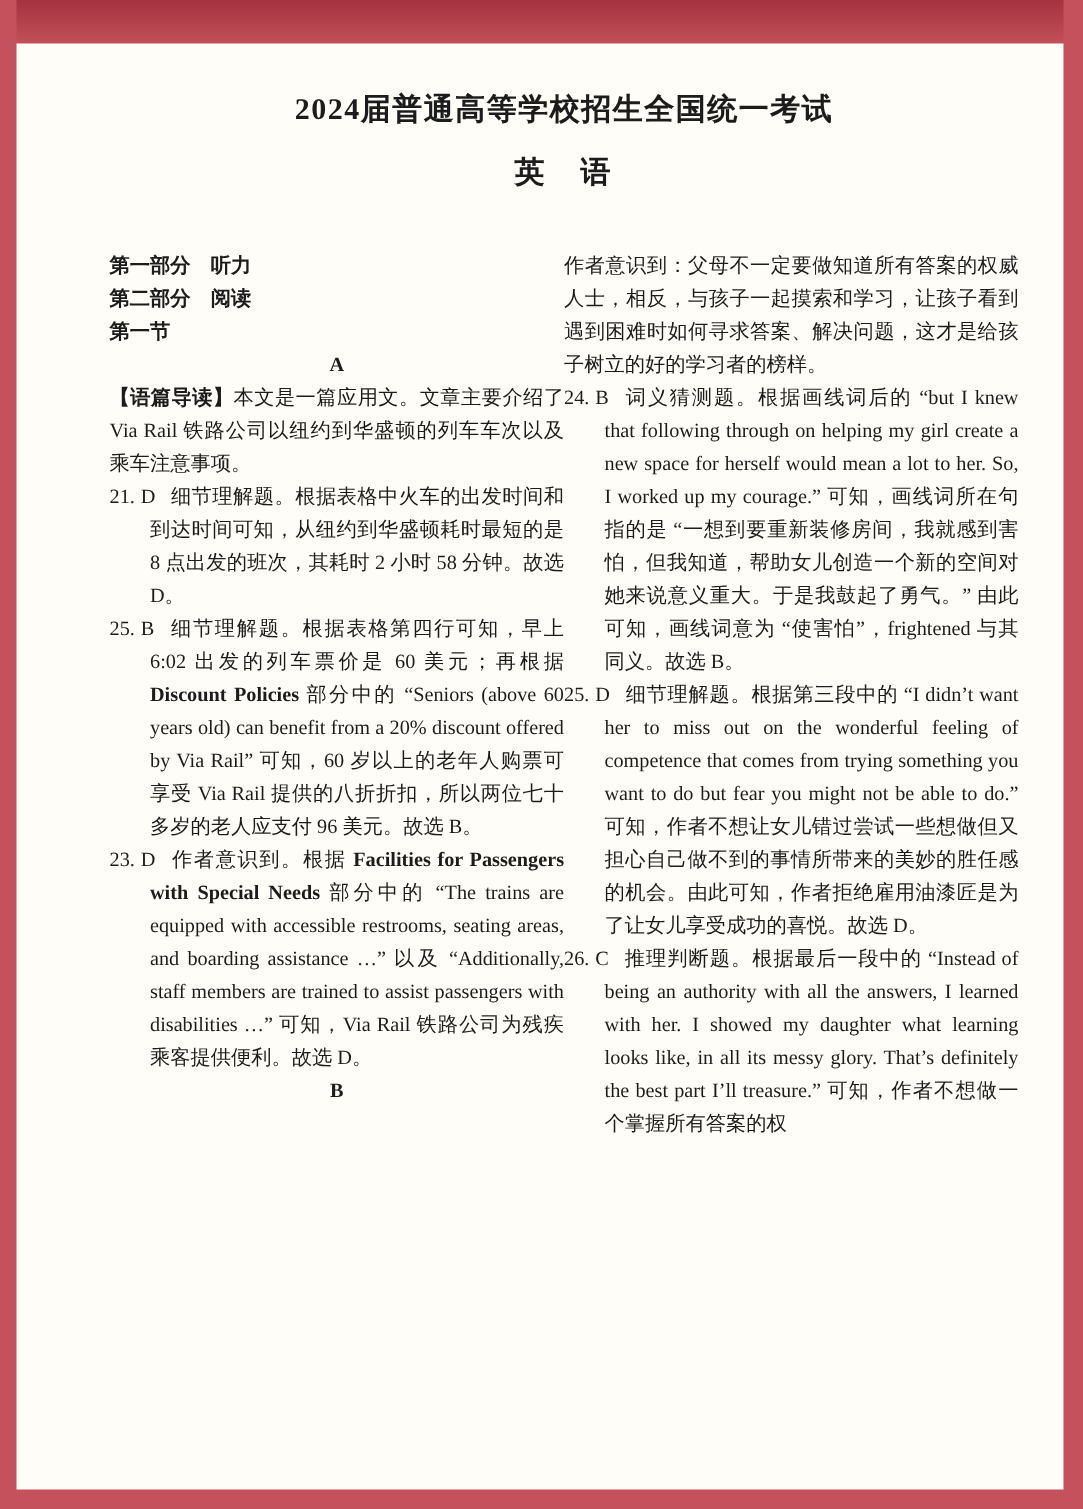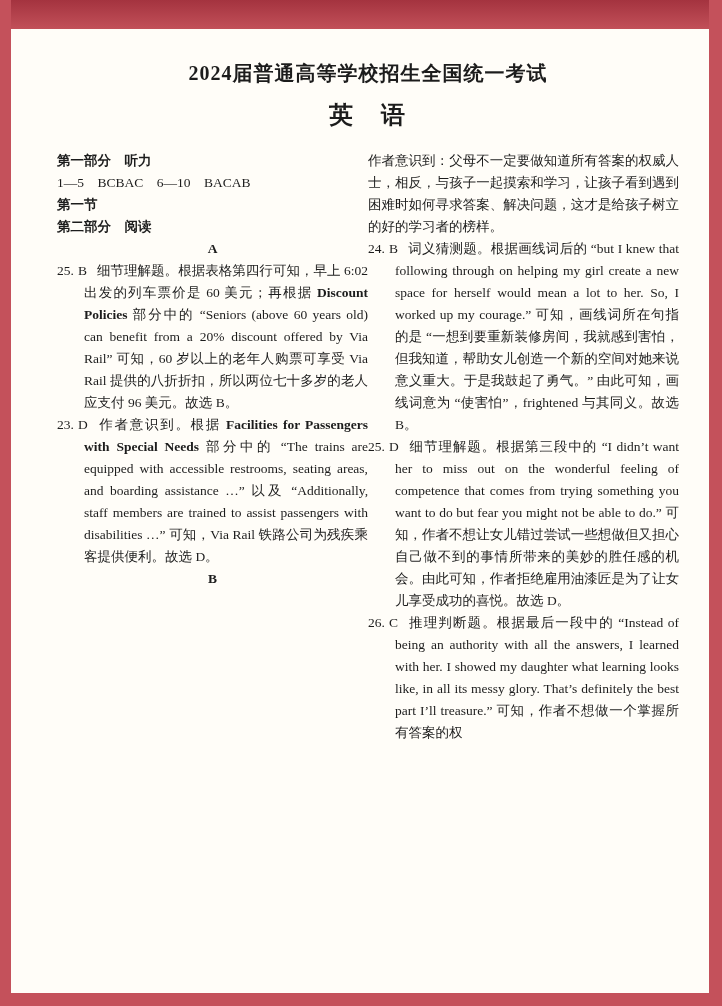--- a/index.html
+++ b/index.html
@@ -17,39 +17,39 @@
   
   .frame { position: absolute; background: #b9434e; }
   .frame-top    { top: 0; left: 0; width: 100%; height: 29px; background: linear-gradient(#a4333f, #c25059); }
   .frame-bottom { bottom: 0; left: 0; width: 100%; height: 13px; background: #c4515b; }
   .frame-left   { top: 0; left: 0; width: 11px; height: 100%; background: #c4515b; }
   .frame-right  { top: 0; right: 0; width: 13px; height: 100%; background: #c4515b; }
 
   .content {
     position: absolute;
     top: 29px; left: 11px; right: 13px; bottom: 13px;
-    padding: 30px 30px 0 46px;
+    padding: 30px 30px 0 62px;
   }
   .title-block { text-align: center; }
   .title-line {
     font-weight: bold;
     font-size: 20px;
     line-height: 29px;
     letter-spacing: 1px;
     margin: 0;
   }
   .subject {
     font-weight: bold;
-    font-size: 24px;
+    font-size: 20px;
     line-height: 46px;
     letter-spacing: 2px;
     margin: 4px 0 0 0;
   }
 
-  .columns { display: flex; margin-top: 12px; }
+  .columns { display: flex; margin-top: 28px; }
   .col { flex: 1; min-width: 0; font-size: 13.5px; line-height: 22px; text-align: justify; }
   .col p { margin: 0; }
 
   .hei { font-family: "Liberation Sans", "DejaVu Sans", sans-serif; font-weight: bold; }
   .heading { font-size: 13.5px; }
   .passage-label { text-align: center; font-weight: bold; }
 
   .item { padding-left: 27px; text-indent: -27px; font-family: Liberation Serif, serif; }
   .item .num { margin-right: 4px; }
   .item .ans { margin-right: 10px; }
@@ -76,27 +76,28 @@
 
     <div class="title-block">
       <p class="title-line">2024届普通高等学校招生全国统一考试</p>
       <p class="subject">英　语</p>
     </div>
 
     <div class="columns">
 
       <section class="col">
         <p class="hei heading">第一部分　听力</p>
-        <p>1—5　BCBAC　6—10　BACAB</p>
+        <p class="hei heading">第二部分　阅读</p>
         <p class="hei heading">第一节</p>
-        <p class="hei heading">第二部分　阅读</p>
 
         <p class="passage-label">A</p>
 
+        <p class="intro"><span class="hei">【语篇导读】</span><span>本文是一篇应用文。文章主要介绍了 Via Rail 铁路公司以纽约到华盛顿的列车车次以及乘车注意事项。</span></p>
 
+        <p class="item"><span class="num">21.</span><span class="ans">D</span><span>细节理解题。根据表格中火车的出发时间和到达时间可知，从纽约到华盛顿耗时最短的是 8 点出发的班次，其耗时 2 小时 58 分钟。故选 D。</span></p>
 
         <p class="item"><span class="num">25.</span><span class="ans">B</span><span>细节理解题。根据表格第四行可知，早上 6:02 出发的列车票价是 60 美元；再根据 </span><b>Discount Policies</b><span> 部分中的 “Seniors (above 60 years old) can benefit from a 20% discount offered by Via Rail” 可知，60 岁以上的老年人购票可享受 Via Rail 提供的八折折扣，所以两位七十多岁的老人应支付 96 美元。故选 B。</span></p>
 
         <p class="item"><span class="num">23.</span><span class="ans">D</span><span>作者意识到。根据 </span><b>Facilities for Passengers with Special Needs</b><span> 部分中的 “The trains are equipped with accessible restrooms, seating areas, and boarding assistance …” 以及 “Additionally, staff members are trained to assist passengers with disabilities …” 可知，Via Rail 铁路公司为残疾乘客提供便利。故选 D。</span></p>
 
         <p class="passage-label">B</p>
 
       </section>
 
       <section class="col">

